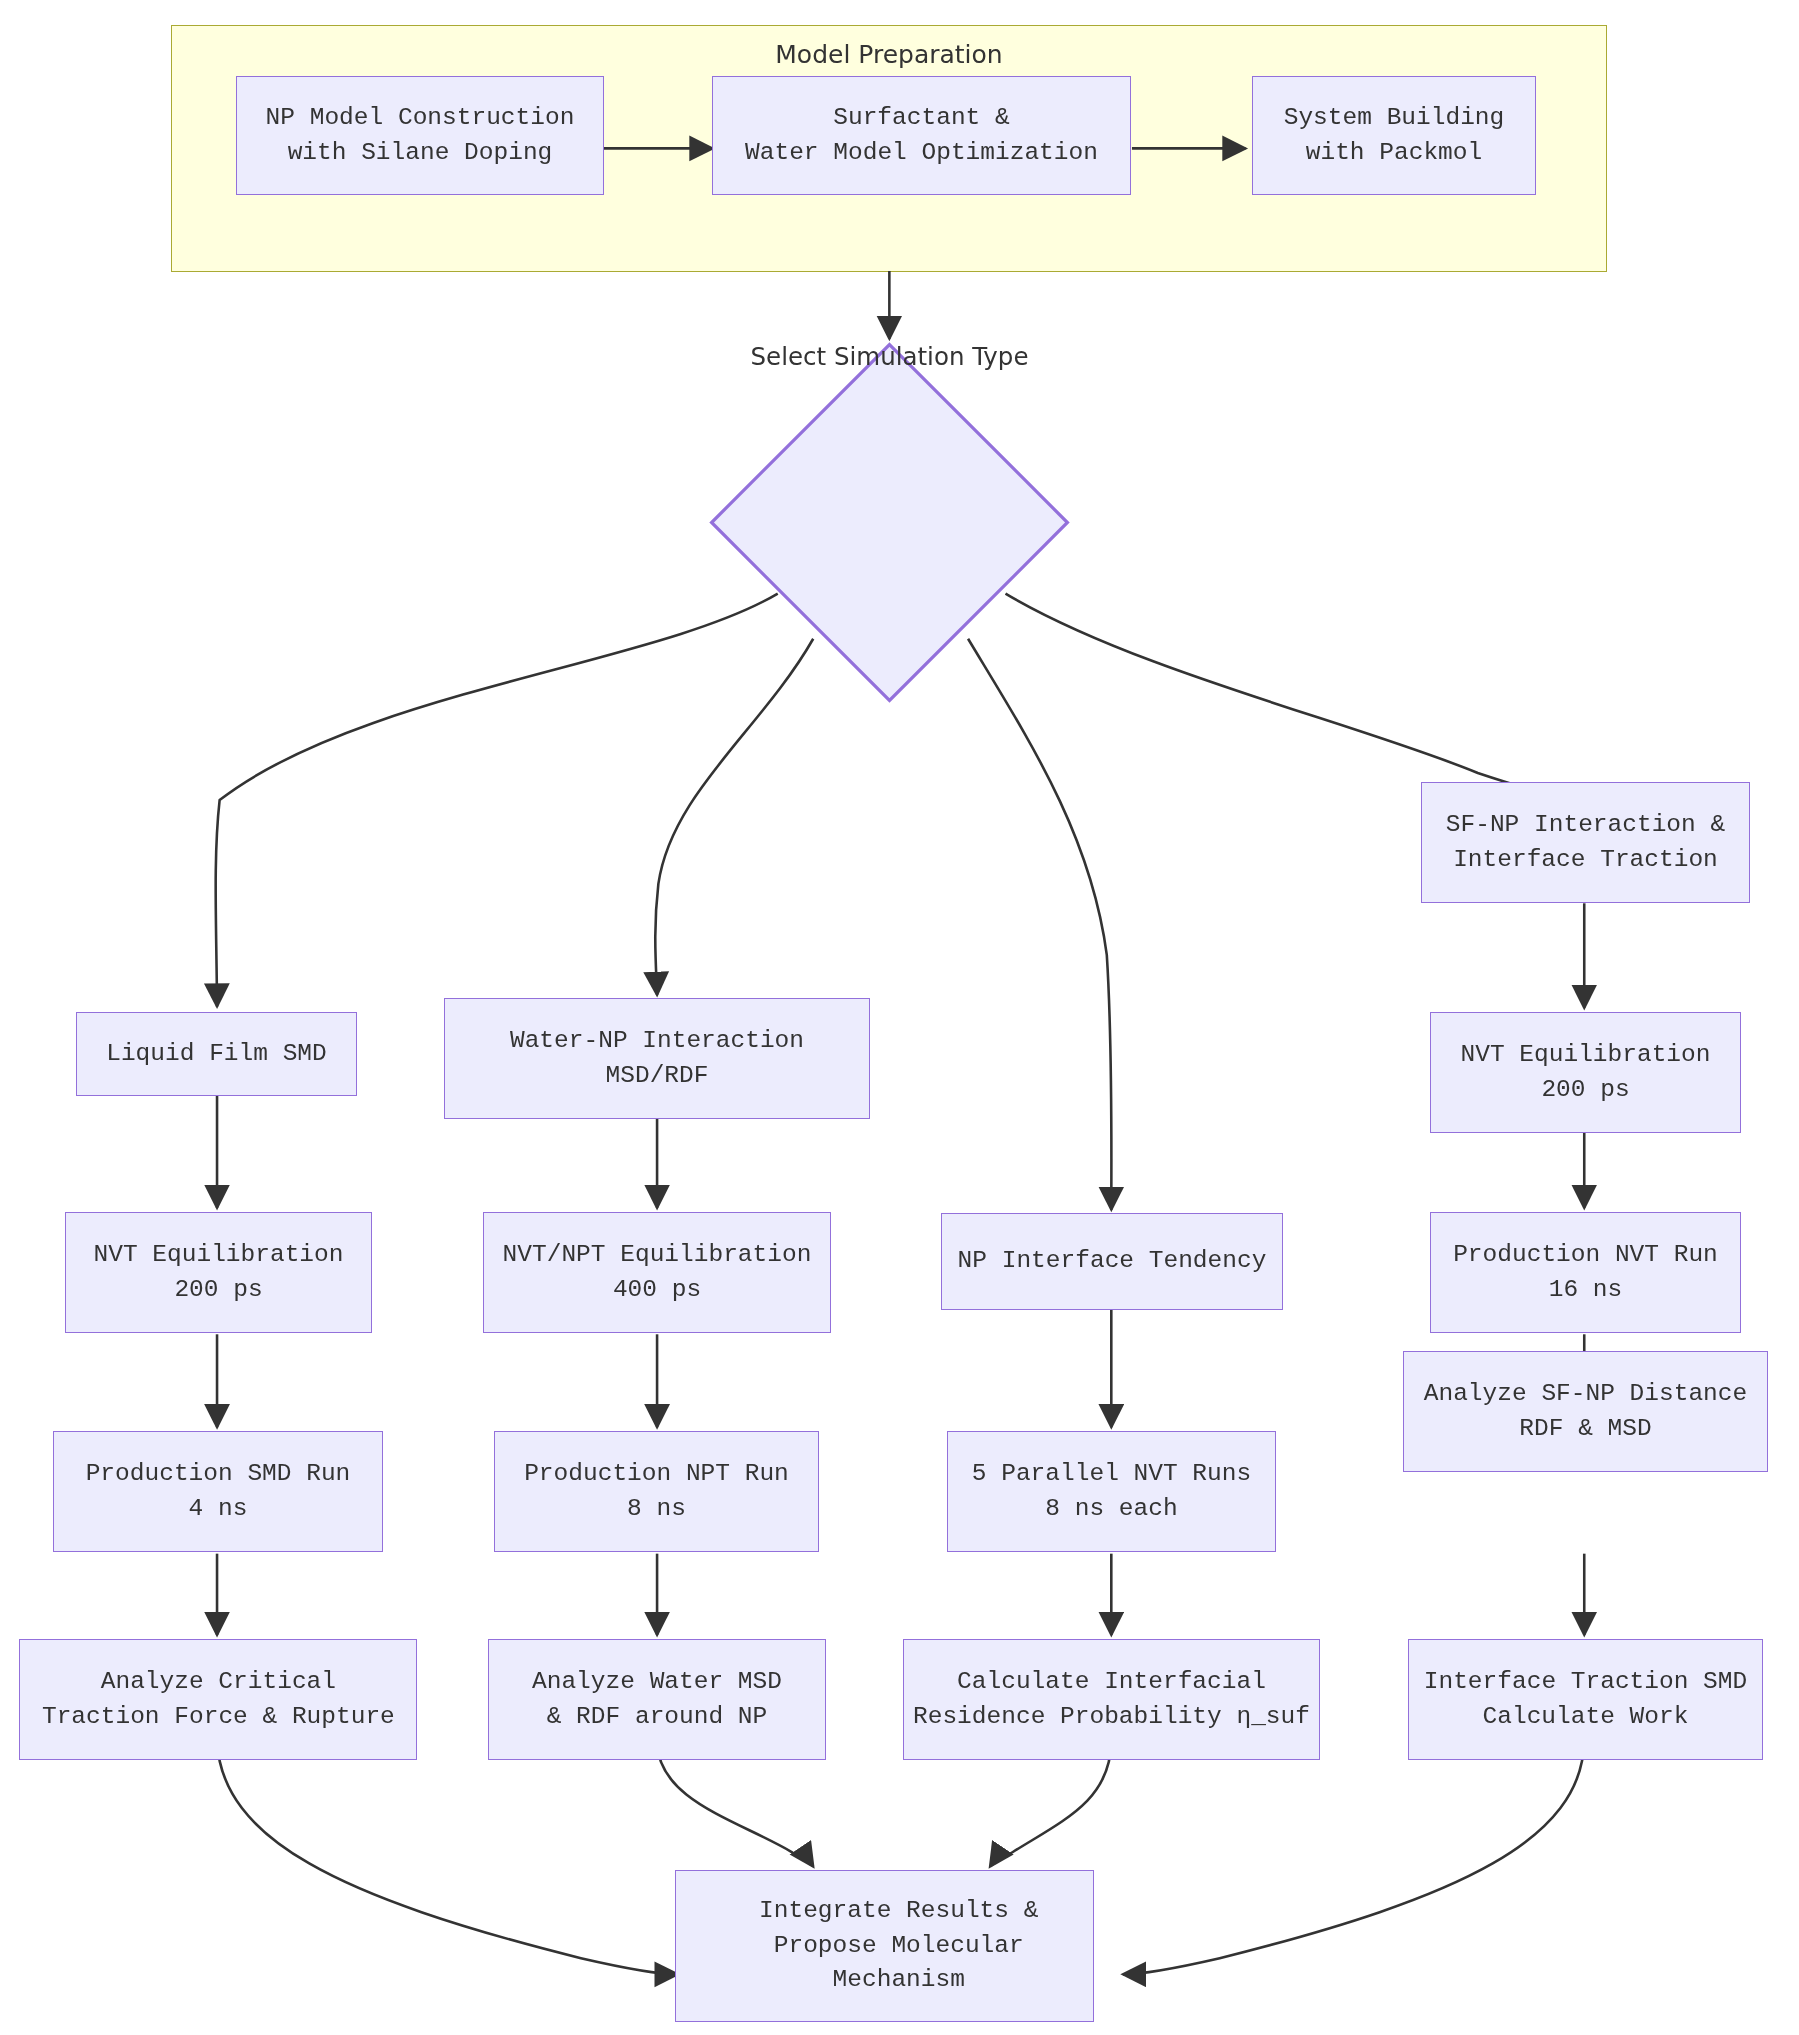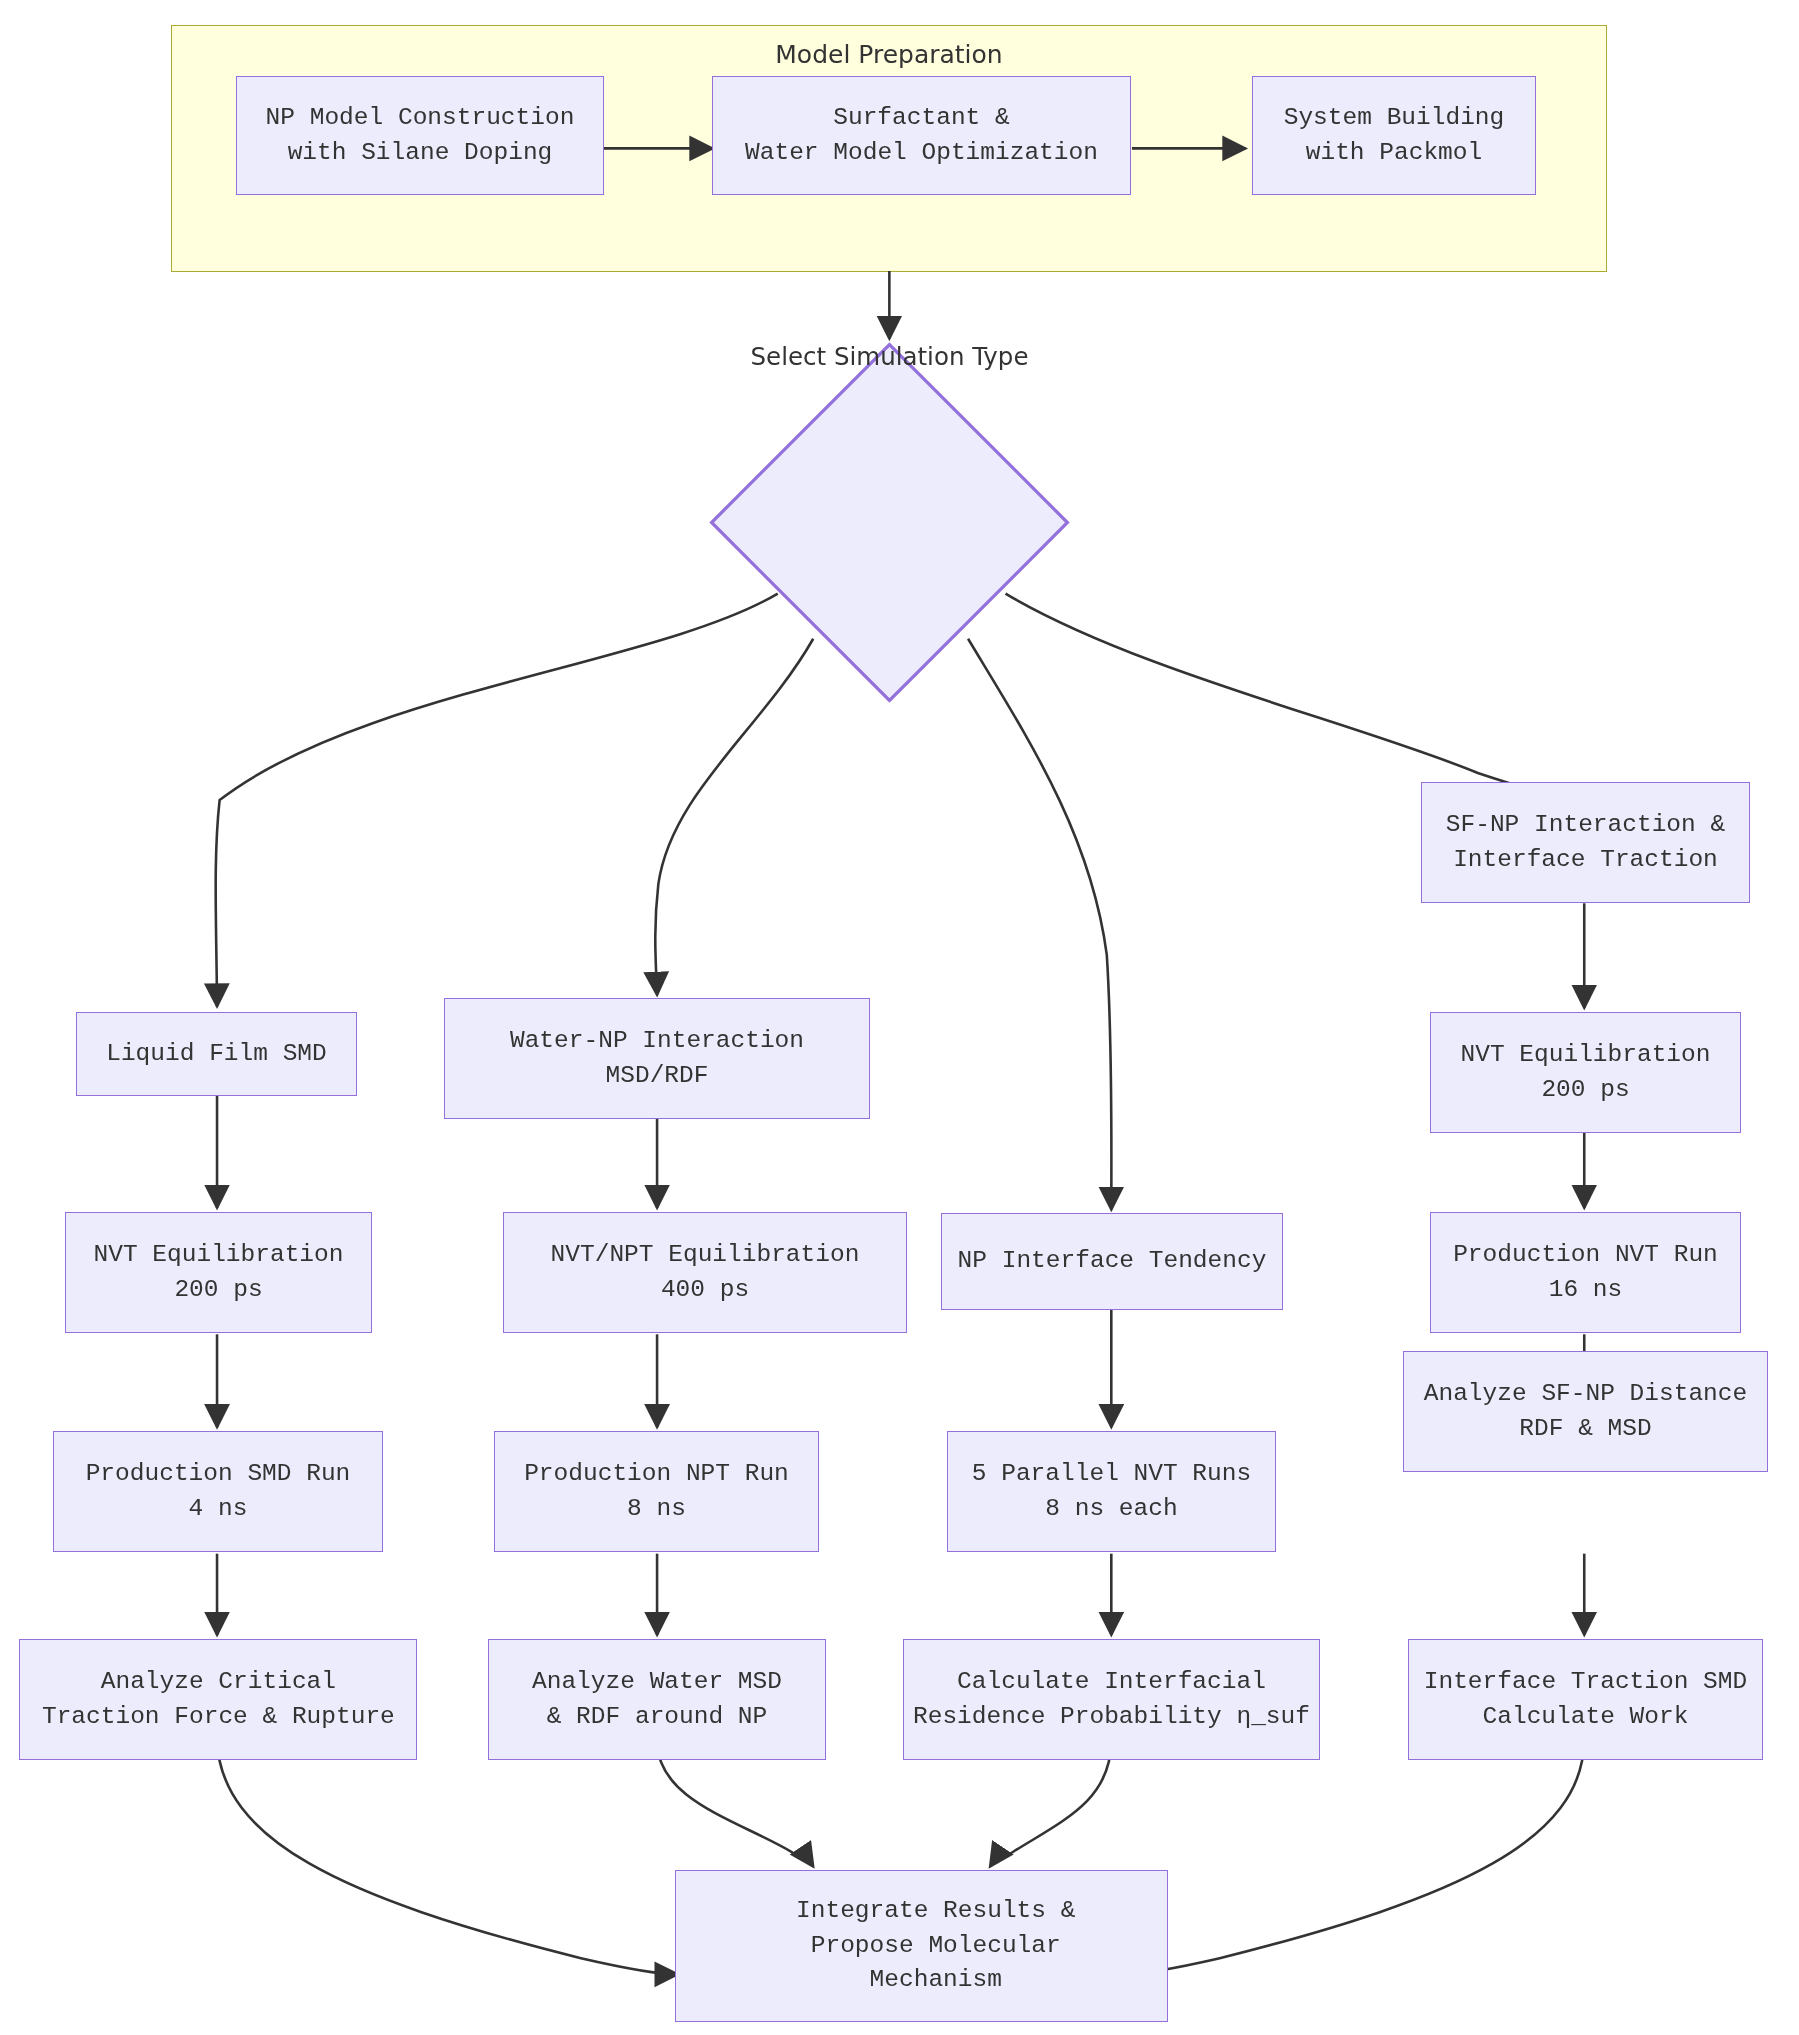--- a/index.html
+++ b/index.html
@@ -174,21 +174,21 @@
     </span>
   </div>
 
   <div class="node" style="left:444px; top:998px; width:426px; height:121px;">
     <span>
       <span class="ln">Water-NP Interaction</span>
       <span class="ln">MSD/RDF</span>
     </span>
   </div>
 
-  <div class="node" style="left:483px; top:1212px; width:404px; height:121px;margin-left:20px;">
+  <div class="node" style="left:483px; top:1212px; width:348px; height:121px;">
     <span>
       <span class="ln">NVT/NPT Equilibration</span>
       <span class="ln">400 ps</span>
     </span>
   </div>
 
   <div class="node" style="left:494px; top:1431px; width:325px; height:121px;">
     <span>
       <span class="ln">Production NPT Run</span>
       <span class="ln">8 ns</span>
@@ -250,21 +250,21 @@
     </span>
   </div>
 
   <div class="node" style="left:1408px; top:1639px; width:355px; height:121px;">
     <span>
       <span class="ln">Interface Traction SMD</span>
       <span class="ln">Calculate Work</span>
     </span>
   </div>
 
-  <div class="node" style="left:675px; top:1870px; width:493px; height:152px;padding-left:35px;">
+  <div class="node" style="left:675px; top:1870px; width:419px; height:152px;padding-left:35px;">
     <span>
       <span class="ln">Integrate Results &amp;</span>
       <span class="ln">Propose Molecular</span>
       <span class="ln">Mechanism</span>
     </span>
   </div>
 
 </div>
 
 

